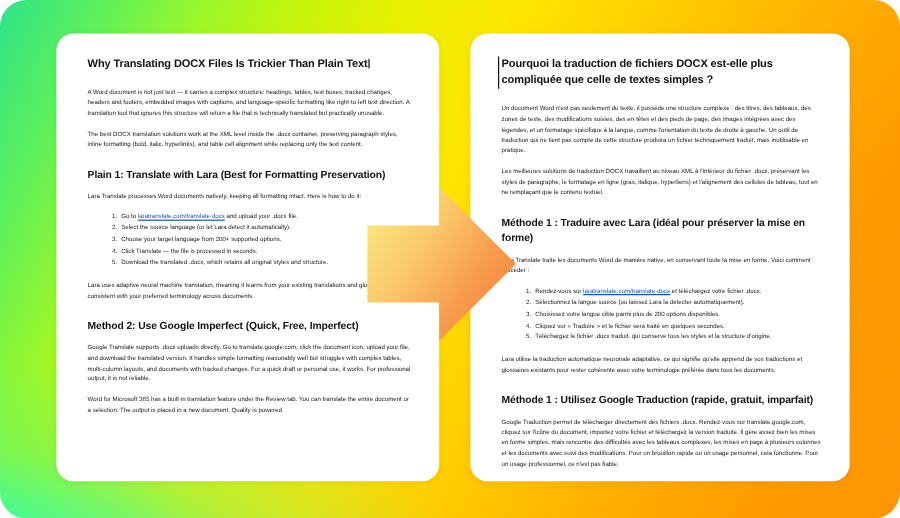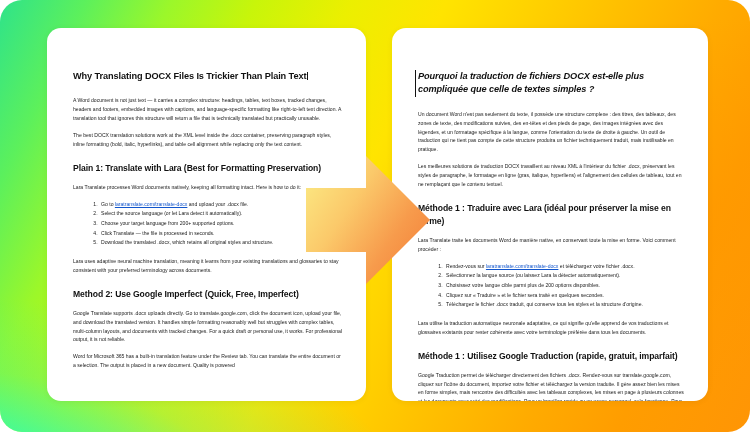--- a/index.html
+++ b/index.html
@@ -49,33 +49,33 @@
     position: absolute;
     background: #ffffff;
     border-radius: 14px;
     overflow: hidden;
     box-shadow: 0 1px 6px rgba(0,0,0,0.06);
   }
   .card-left  { left: 47px;  top: 28px; width: 319px; height: 373px; }
   .card-right { left: 392px; top: 28px; width: 316px; height: 373px; }
 
   .doc {
-    padding: 42px 22px 0 26px;
+    padding: 19px 22px 0 26px;
     box-sizing: border-box;
   }
 
   .h1 {
     font-size: 9.2px;
     font-weight: bold;
     color: #111111;
     line-height: 1.45;
     letter-spacing: -0.1px;
     margin: 0 0 13px 0;
   }
-  .h1.caret { border-left: 1px solid #111; padding-left: 2px; margin-left: -3px; font-style: italic; }
+  .h1.caret { border-left: 1px solid #111; padding-left: 2px; margin-left: -3px; }
   .h1.caret-end::after {
     content: "";
     display: inline-block;
     width: 1px;
     height: 8px;
     background: #111;
     vertical-align: -1px;
     margin-left: 1px;
   }
 

